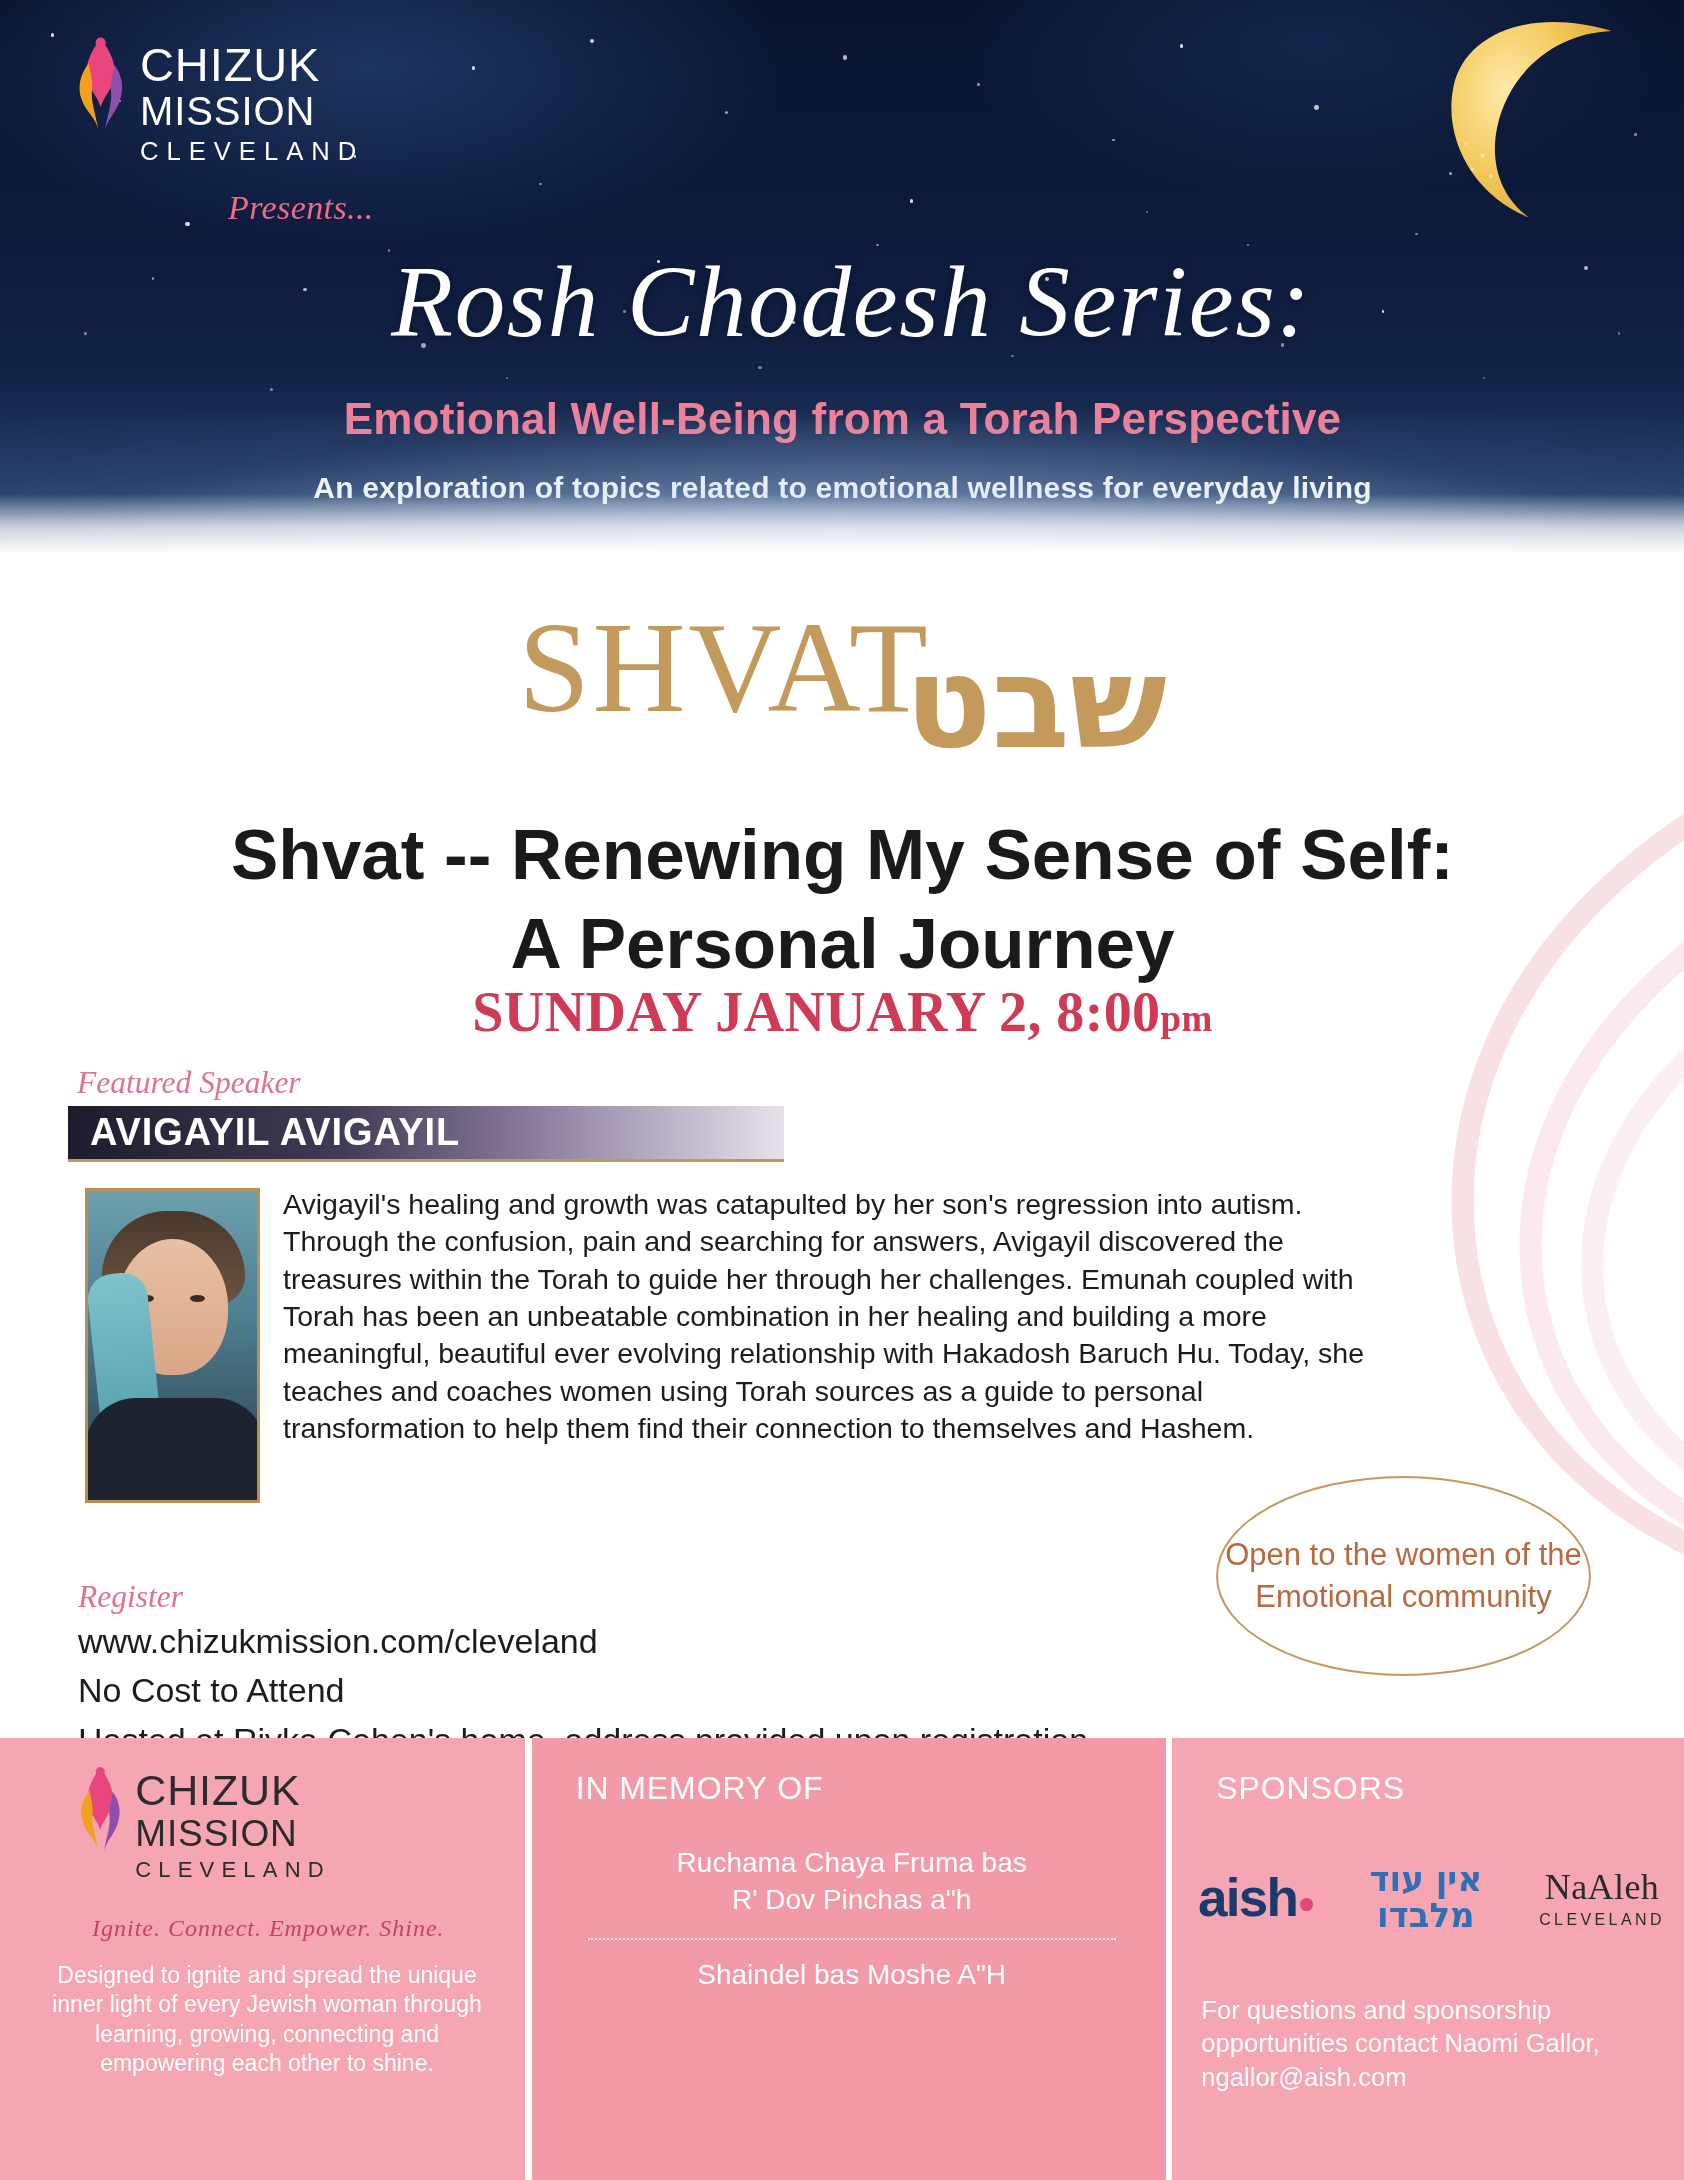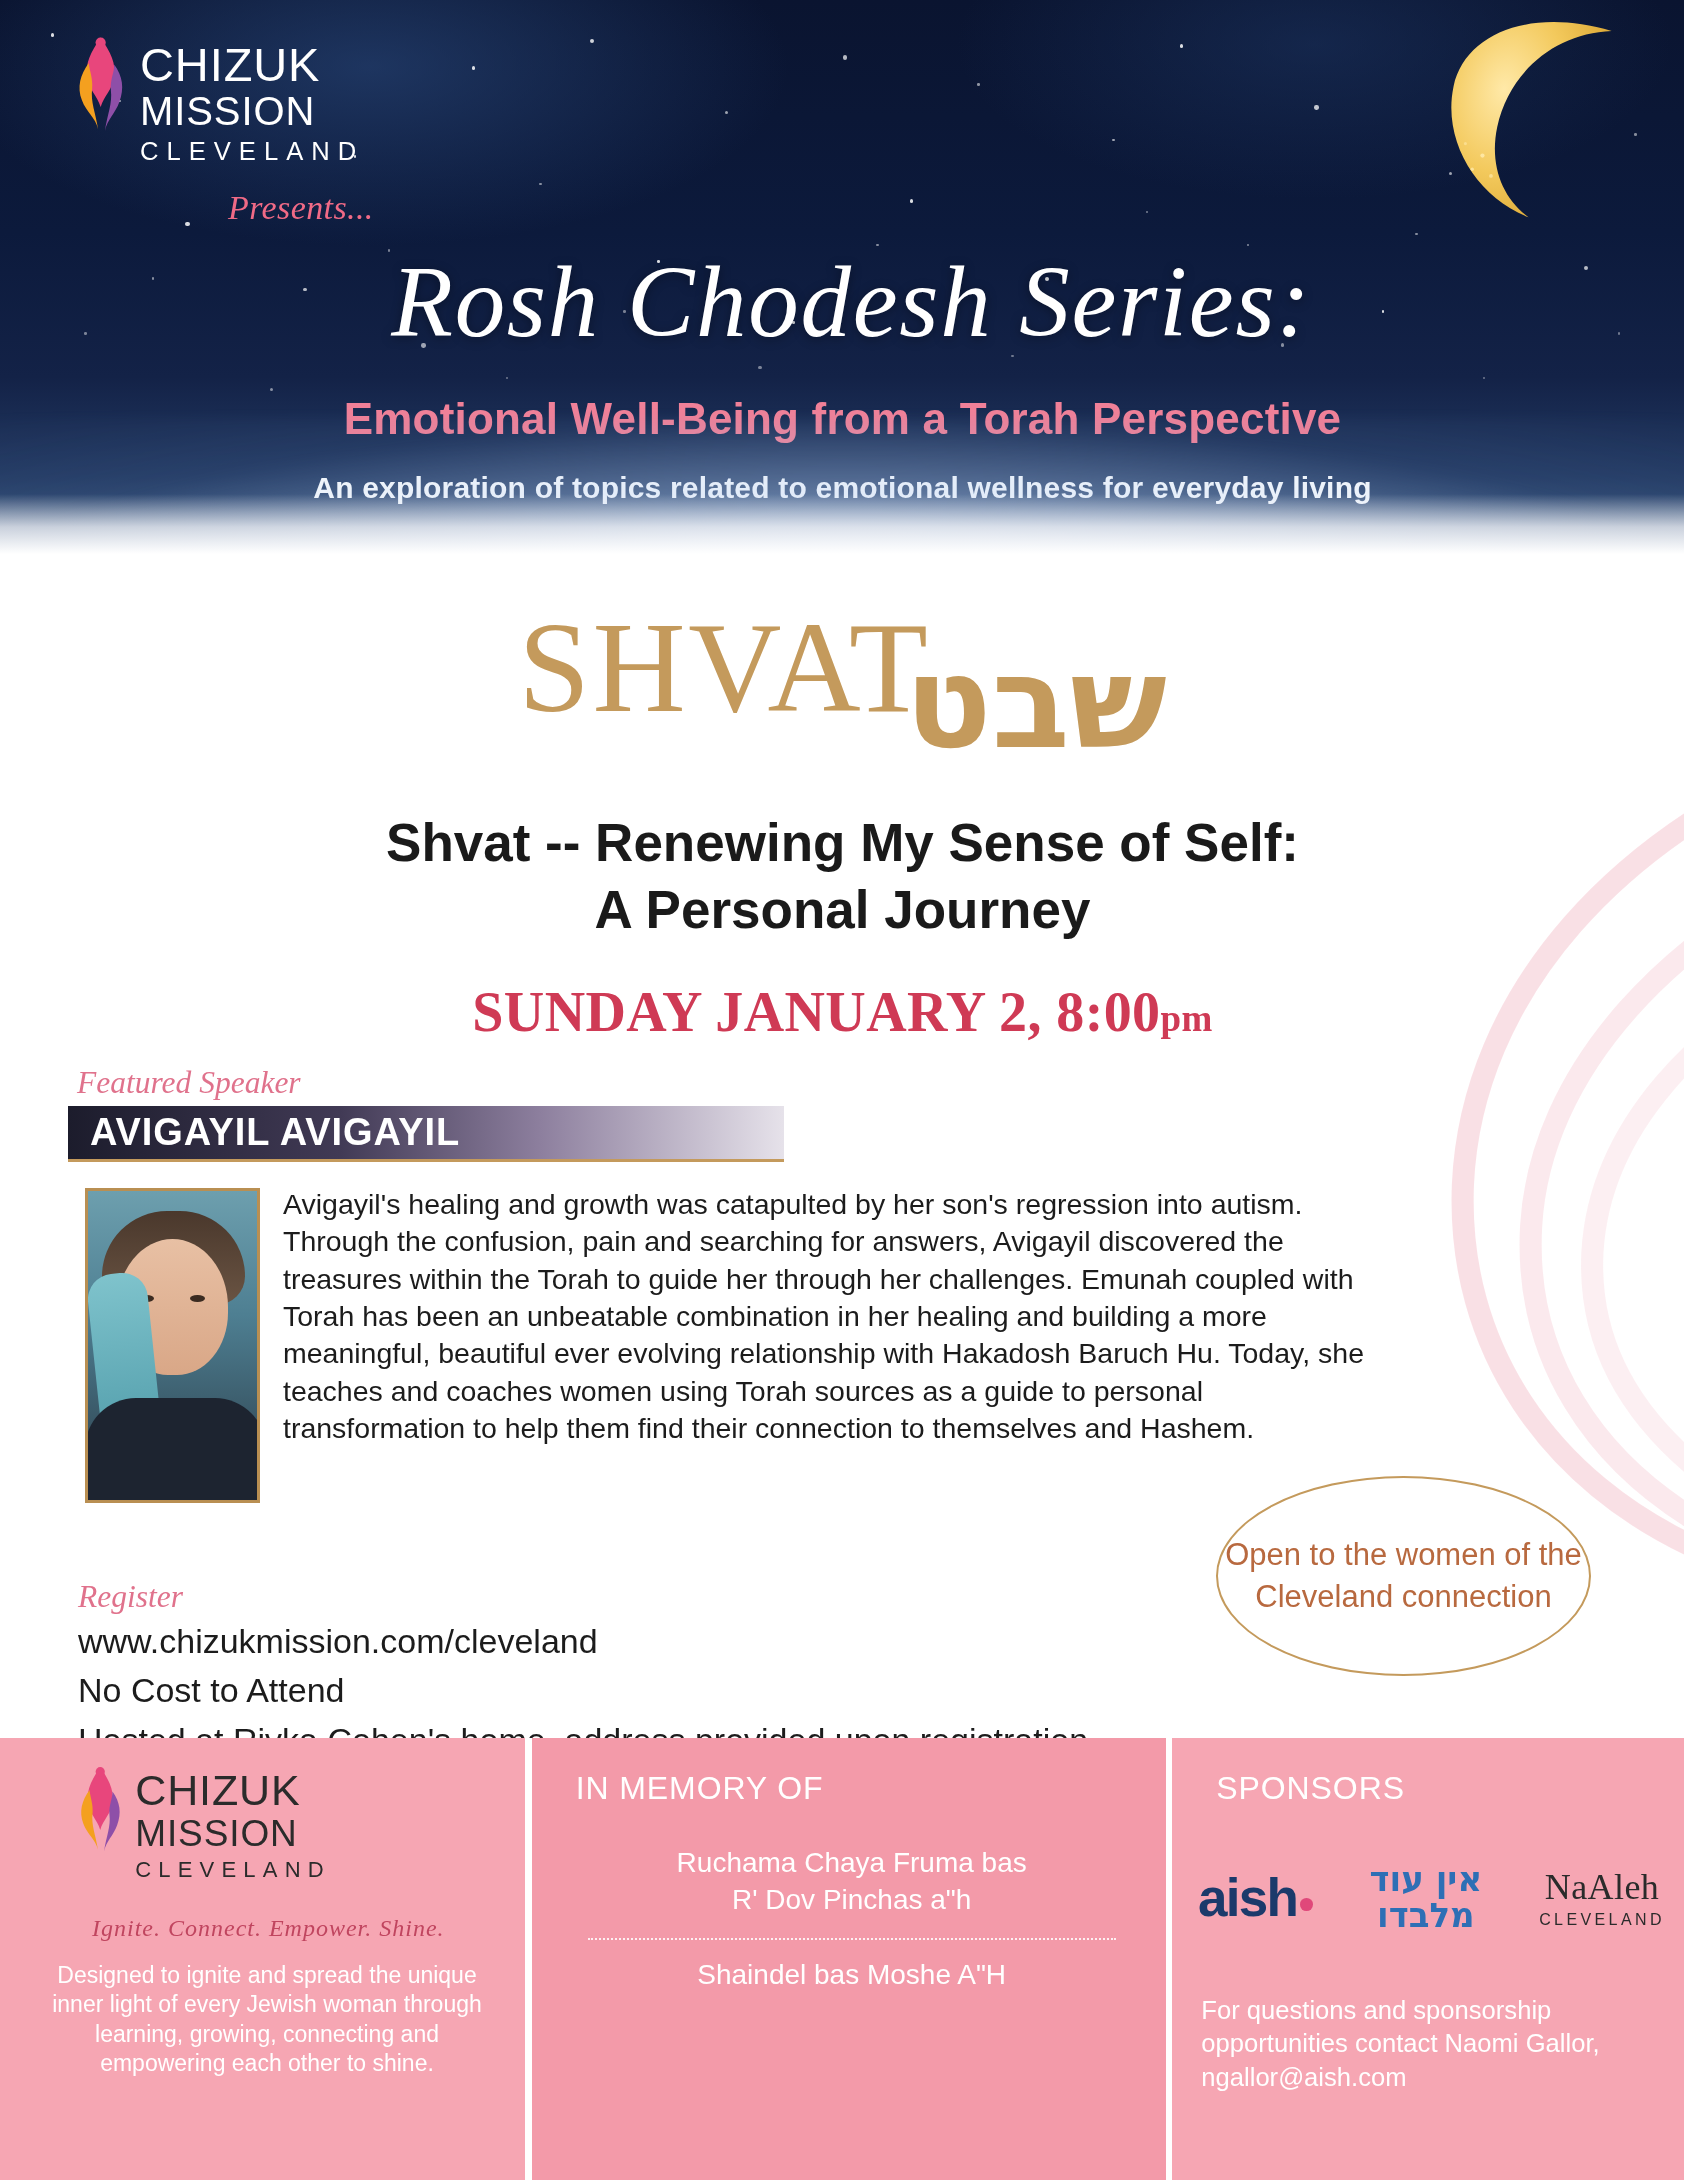--- a/index.html
+++ b/index.html
@@ -178,21 +178,21 @@
     position: relative;
     top: 36px;
   }
 
   .topic {
     position: absolute;
     top: 256px;
     left: 0; right: 0;
     text-align: center;
     color: #1a1a1a;
-    font-size: 53px;
+    font-size: 71px;
     font-weight: 700;
     line-height: 1.26;
   }
   .when {
     position: absolute;
     top: 426px;
     left: 0; right: 0;
     text-align: center;
     color: #cf3a55;
     font-family: "Liberation Serif", serif;
@@ -560,21 +560,21 @@
       <div class="ph-face">
         <span class="ph-eye" style="left:22px;top:56px;"></span>
         <span class="ph-eye" style="left:73px;top:56px;"></span>
       </div>
       <div class="ph-scarf"></div>
       <div class="ph-body"></div>
     </div>
 
     <div class="bio">Avigayil's healing and growth was catapulted by her son's regression into autism. Through the confusion, pain and searching for answers, Avigayil discovered the treasures within the Torah to guide her through her challenges. Emunah coupled with Torah has been an unbeatable combination in her healing and building a more meaningful, beautiful ever evolving relationship with Hakadosh Baruch Hu. Today, she teaches and coaches women using Torah sources as a guide to personal transformation to help them find their connection to themselves and Hashem.</div>
 
-    <div class="open-oval">Open to the women of the Cleveland connection</div>
+    <div class="open-oval">Open to the women of the Emotional community</div>
 
     <div class="register-label">Register</div>
     <div class="reg-lines">
       <div>www.chizukmission.com/cleveland</div>
       <div>No Cost to Attend</div>
       <div>Hosted at Rivka Cohen's home, address provided upon registration</div>
     </div>
   </div>
 
   <div class="footer">

